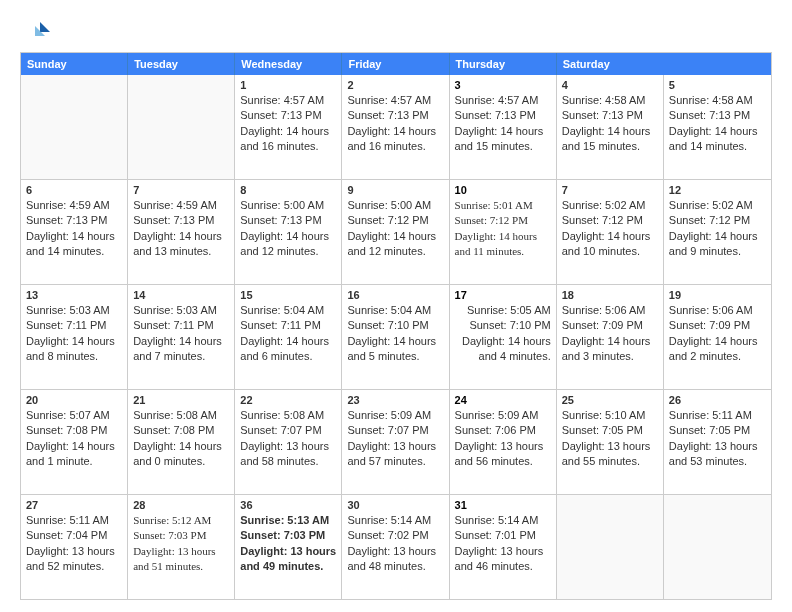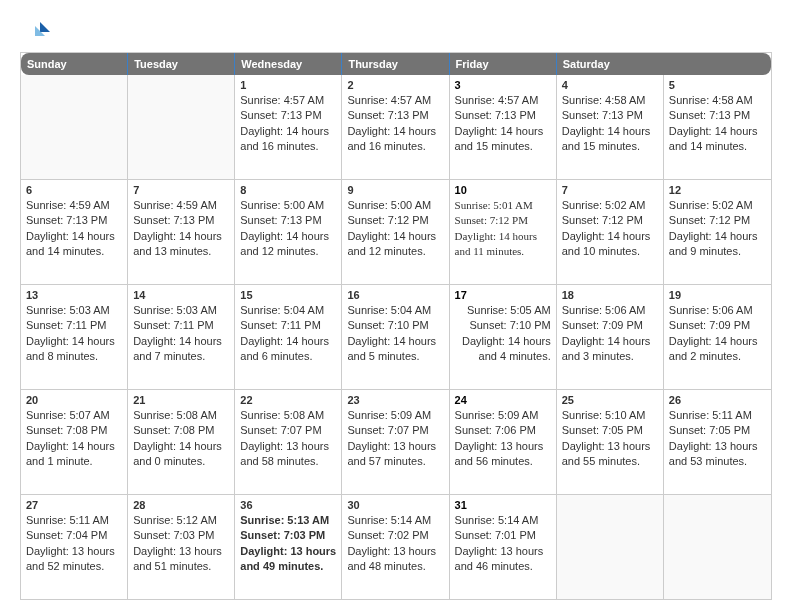--- a/index.html
+++ b/index.html
@@ -53,22 +53,21 @@
     }
     .calendar {
       flex: 1;
       display: flex;
       flex-direction: column;
       border: 1px solid #ccc;
     }
     .cal-header {
       display: grid;
       grid-template-columns: repeat(7, 1fr);
-      background: #737373;
-      border-radius: 8px;
+      background: #3b82f6;
     }
     .cal-header-cell {
       color: #fff;
       font-size: 11px;
       font-weight: bold;
       padding: 5px 6px;
       border-right: 1px solid #3a7fc8;
     }
     .cal-header-cell:last-child { border-right: none; }
     .cal-body {
@@ -126,22 +125,22 @@
       <div class="month-year"></div>
       <div class="location"></div>
     </div>
   </div>
 
   <div class="calendar">
     <div class="cal-header" id="cal-header">
         <div class="cal-header-cell">Sunday</div>
         <div class="cal-header-cell">Tuesday</div>
         <div class="cal-header-cell">Wednesday</div>
+        <div class="cal-header-cell">Friday</div>
         <div class="cal-header-cell">Thursday</div>
-        <div class="cal-header-cell">Friday</div>
         <div class="cal-header-cell">Saturday</div>
       </div>
     <div class="cal-body" id="cal-body">
         <div class="cal-row">
           <div class="cal-cell empty"></div>
           <div class="cal-cell empty"></div>
           <div class="cal-cell">
             <span class="day-num">1</span>
             <div class="cell-text" style="white-space: pre-line;">Sunrise: 4:57 AM
 Sunset: 7:13 PM
@@ -333,21 +332,21 @@
         <div class="cal-row">
           <div class="cal-cell">
             <span class="day-num">27</span>
             <div class="cell-text" style="white-space: pre-line;">Sunrise: 5:11 AM
 Sunset: 7:04 PM
 Daylight: 13 hours
 and 52 minutes.</div>
           </div>
           <div class="cal-cell">
             <span class="day-num">28</span>
-            <div class="cell-text" style="white-space: pre-line;">Sunrise: 5:12 AM
+            <div class="cell-text" style="white-space: pre-line; font-family: Liberation Serif, serif;">Sunrise: 5:12 AM
 Sunset: 7:03 PM
 Daylight: 13 hours
 and 51 minutes.</div>
           </div>
           <div class="cal-cell">
             <span class="day-num">36</span>
             <div class="cell-text" style="white-space: pre-line; font-weight: bold;">Sunrise: 5:13 AM
 Sunset: 7:03 PM
 Daylight: 13 hours
 and 49 minutes.</div>

